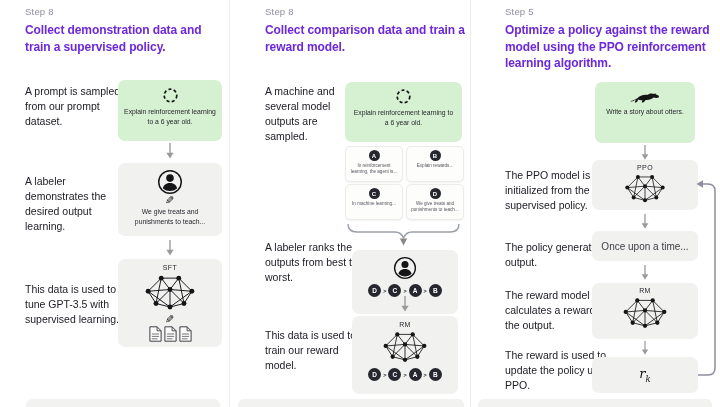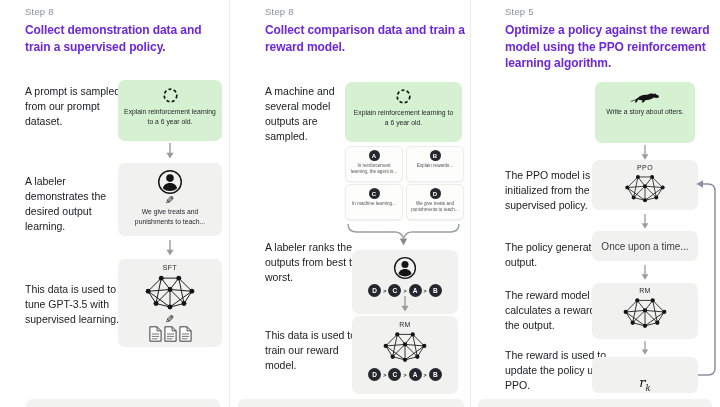--- a/index.html
+++ b/index.html
@@ -248,21 +248,21 @@
     <svg width="50" height="37" style="margin-top:1px">
         <use href="#nnet"></use>
       </svg>
   </div>
 
   <svg class="abs" width="10" height="14" style="left:640px;top:341px">
       <use href="#arrow-down"></use>
     </svg>
 
   <div class="abs body-text" style="left:505px;top:348px;width:112px">The reward is used to update the policy using PPO.</div>
-  <div class="abs card" style="left:592px;top:357px;width:106px;height:36px;justify-content:flex-end">
+  <div class="abs card" style="left:592px;top:357px;width:106px;height:36px;justify-content:center">
     <div class="reward-math"><span>r</span><sub>k</sub></div>
   </div>
 
   <svg class="abs" width="28" height="212" style="left:692px;top:174px">
     <path d="M6,201 H16 Q23,201 23,194 V17 Q23,10 16,10 H11" stroke="#8e8ea0" stroke-width="1.5" fill="none"></path>
     <polygon points="11,6.2 11,13.8 4.4,10" fill="#8e8ea0"></polygon>
   </svg>
 
   <div class="cutoff" style="left:26px;width:194px"></div>
   <div class="cutoff" style="left:238px;width:226px"></div>

